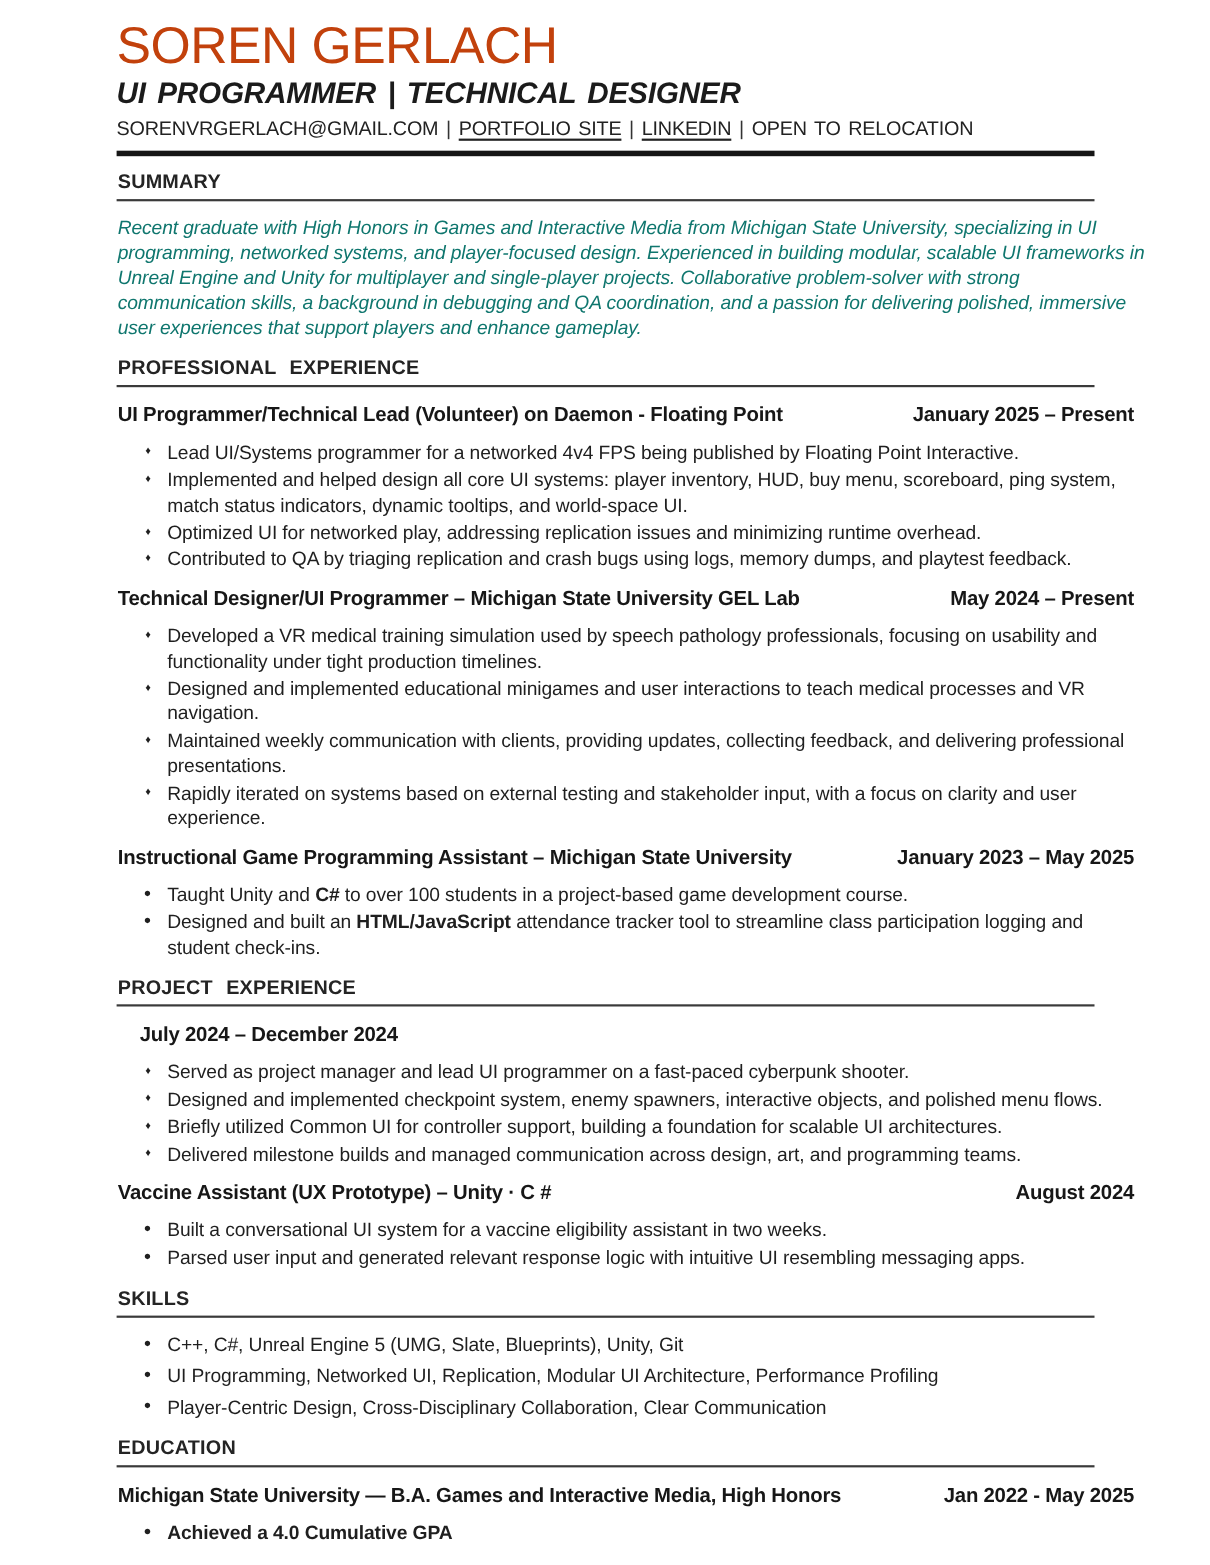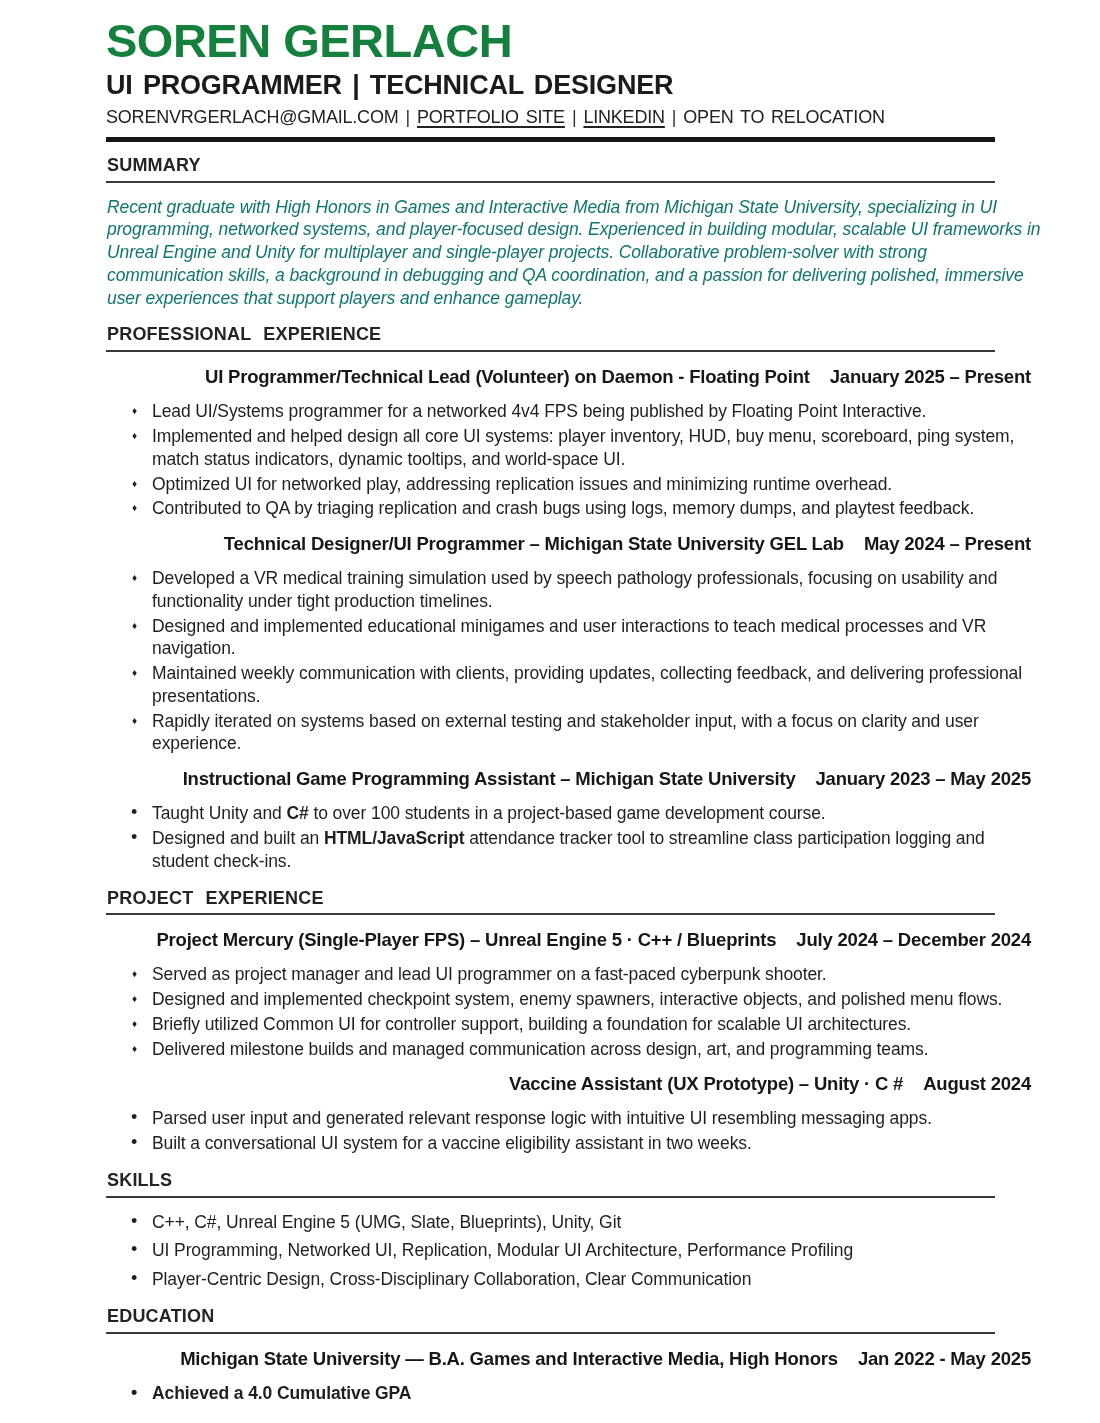--- a/index.html
+++ b/index.html
@@ -14,33 +14,34 @@
   .page {
     width: 1100px;
     padding: 16px 55px 20px 106px;
   }
   .content { width: 939px; }
 
   
   .name {
     margin: 0;
     font-size: 47px;
-    font-weight: 700;
+    font-weight: 400;
     letter-spacing: -0.5px;
-    color: #15803d;
+    color: #c2410c;
     line-height: 1.05;
   }
   .role-title {
     margin: 6px 0 0 0;
     font-size: 27px;
     font-weight: 700;
     letter-spacing: -0.2px;
     word-spacing: 3px;
     color: #1b1b1b;
     line-height: 1.1;
+    font-style: italic;
   }
   .contact {
     margin-top: 6px;
     font-size: 18px;
     letter-spacing: -0.2px;
     word-spacing: 2px;
     color: #222;
     white-space: nowrap;
   }
   .contact .sep { margin: 0 7px; color: #333; }
@@ -83,21 +84,21 @@
     color: #0f766e;
     margin: 0 0 4px 1px;
     letter-spacing: -0.1px;
     font-style: italic;
   }
 
   
   .entry { margin-bottom: 7px; }
   .entry-head {
     display: flex;
-    justify-content: flex-end;
+    justify-content: space-between;
     align-items: baseline;
     font-size: 18.5px;
     font-weight: 700;
     color: #171717;
     line-height: 1.25;
     margin: 0 0 3px 1px;
     padding-right: 14px;
   }
   .entry-title { letter-spacing: -0.2px; }
   .entry-date { white-space: nowrap; padding-left: 20px; letter-spacing: -0.2px; }
@@ -197,39 +198,38 @@
         </ul>
       </div>
     </section>
 
     <section class="sec">
       <h3 class="sec-heading">PROJECT EXPERIENCE</h3>
       <div class="sec-rule"></div>
 
       <div class="entry">
         <div class="entry-head">
-          <span class="entry-title">Project Mercury (Single-Player FPS) – Unreal Engine 5 · C++ / Blueprints</span>
           <span class="entry-date">July 2024 – December 2024</span>
         </div>
         <ul class="bullets diamond">
           <li>Served as project manager and lead UI programmer on a fast-paced cyberpunk shooter.</li>
           <li>Designed and implemented checkpoint system, enemy spawners, interactive objects, and polished menu flows.</li>
           <li>Briefly utilized Common UI for controller support, building a foundation for scalable UI architectures.</li>
           <li>Delivered milestone builds and managed communication across design, art, and programming teams.</li>
         </ul>
       </div>
 
       <div class="entry">
         <div class="entry-head">
           <span class="entry-title">Vaccine Assistant (UX Prototype) – Unity · C #</span>
           <span class="entry-date">August 2024</span>
         </div>
         <ul class="bullets dot">
+          <li>Built a conversational UI system for a vaccine eligibility assistant in two weeks.</li>
           <li>Parsed user input and generated relevant response logic with intuitive UI resembling messaging apps.</li>
-          <li>Built a conversational UI system for a vaccine eligibility assistant in two weeks.</li>
         </ul>
       </div>
     </section>
 
     <section class="sec">
       <h3 class="sec-heading">SKILLS</h3>
       <div class="sec-rule"></div>
       <ul class="bullets dot spaced">
         <li>C++, C#, Unreal Engine 5 (UMG, Slate, Blueprints), Unity, Git</li>
         <li>UI Programming, Networked UI, Replication, Modular UI Architecture, Performance Profiling</li>

